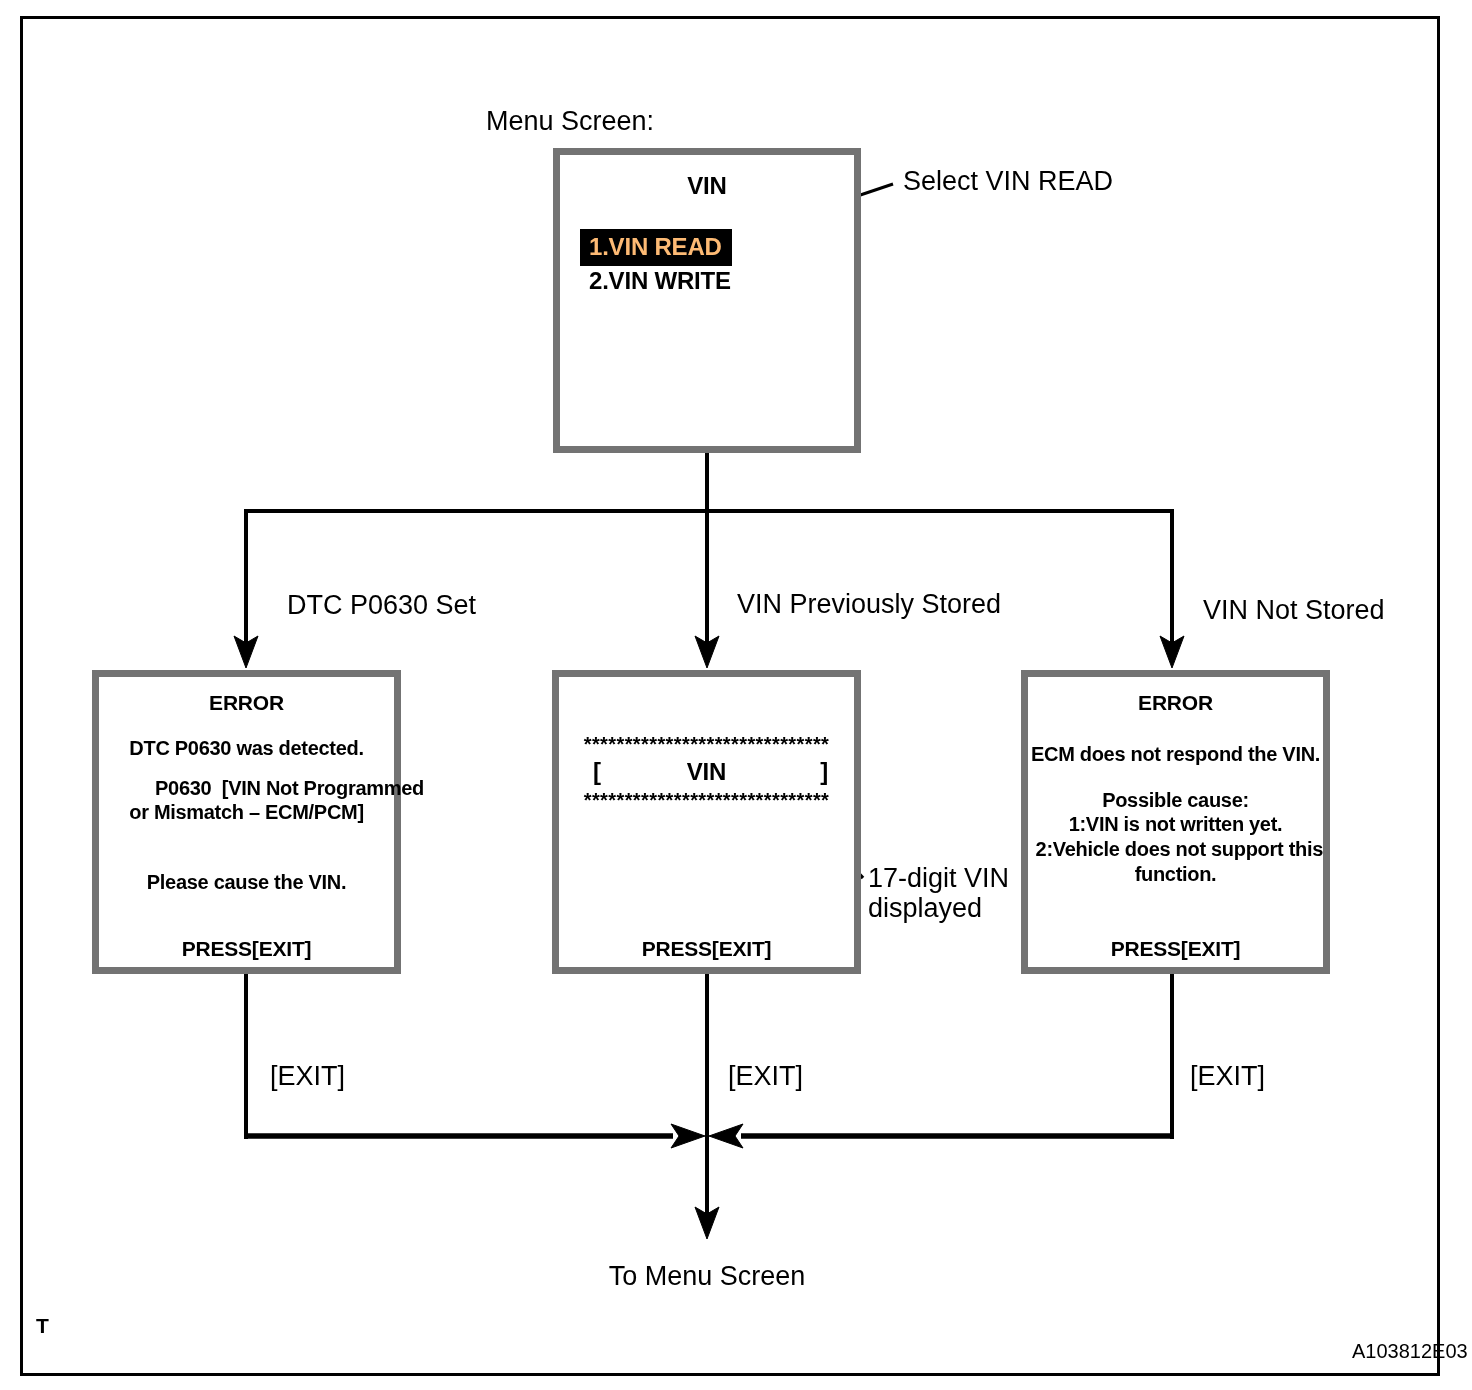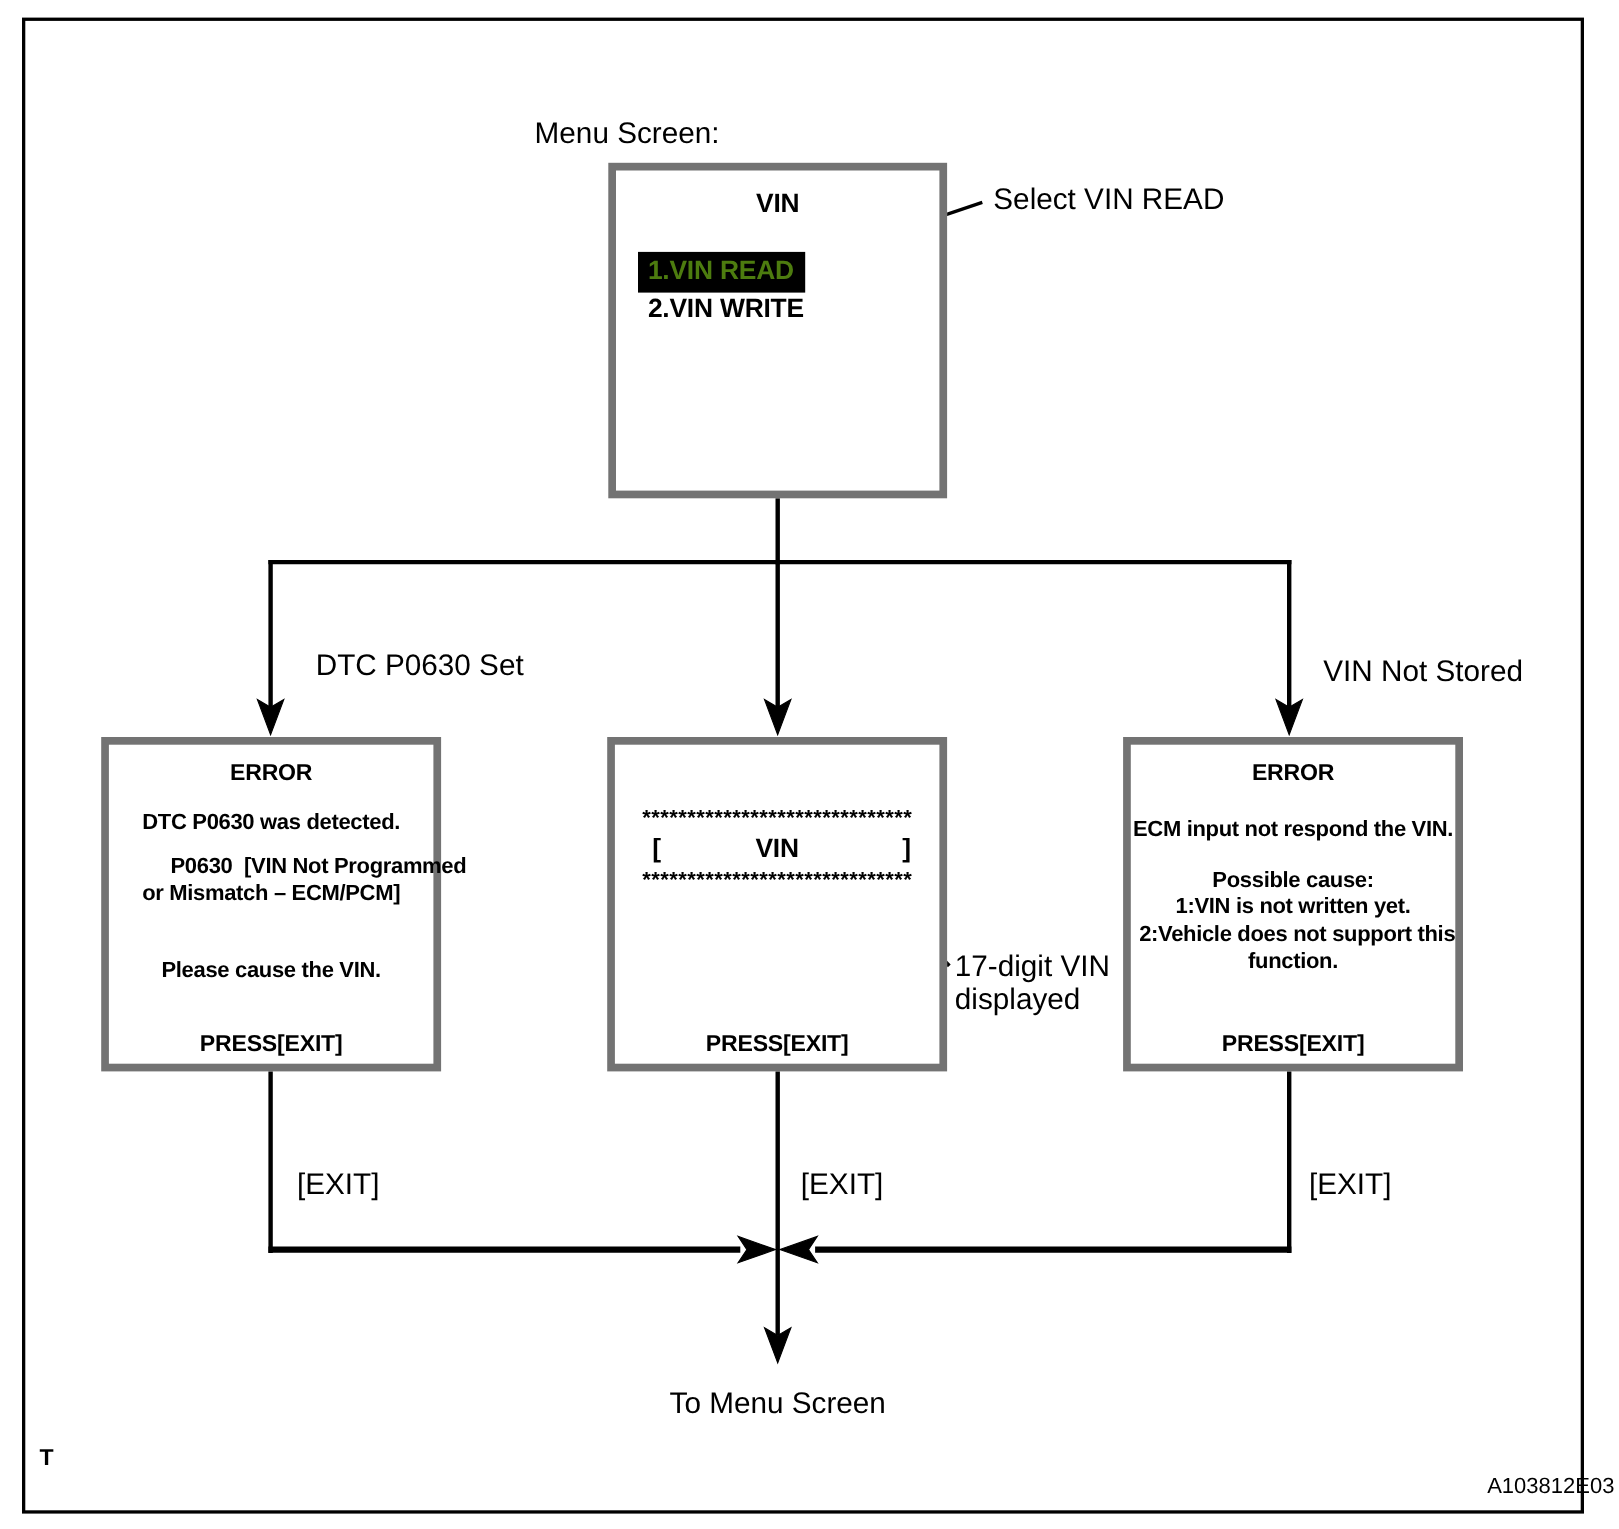--- a/index.html
+++ b/index.html
@@ -24,21 +24,21 @@
   #box-mid{left:552px;top:670px;width:309px;height:304px;}
   #box-right{left:1021px;top:670px;width:309px;height:304px;}
   .row{position:absolute;left:0;width:100%;text-align:center;}
   .bold20{font-weight:bold;font-size:20px;letter-spacing:-0.3px;line-height:1.1;}
   .bold21{font-weight:bold;font-size:21px;letter-spacing:-0.2px;line-height:1.1;}
   .bold24{font-weight:bold;font-size:24px;letter-spacing:-0.2px;line-height:1.1;}
   .anno{font-size:27px;line-height:1.15;white-space:nowrap;}
   .pre{white-space:pre;margin-left:43px;}
   #menu-highlight{
     position:absolute;left:20px;top:74px;
-    background:#000;color:#4d7c0f;
+    background:#000;color:#fdba74;
     padding:4px 10px 5px 9px;
     font-weight:bold;font-size:24px;letter-spacing:-0.2px;
     white-space:nowrap;
   }
   #menu-item-write{position:absolute;left:29px;top:113px;white-space:nowrap;}
   .stars{font-weight:bold;font-size:20px;letter-spacing:0.4px;white-space:nowrap;}
   #flow-svg{left:0;top:0;}
   #footer-id{font-size:20px;}
   #page-marker{font-weight:bold;font-size:21px;}
 </style>
@@ -86,20 +86,21 @@
     <div class="row bold24" style="top:18px;">VIN</div>
     <div id="menu-highlight">
       <span>1.VIN READ</span>
     </div>
     <div id="menu-item-write" class="bold24">
       <span>2.VIN WRITE</span>
     </div>
   </div>
 
   <div class="abs anno" style="left:287px;top:590px;">DTC P0630 Set</div>
+  <div class="abs anno" style="left:737px;top:589px;">VIN Previously Stored</div>
   <div class="abs anno" style="left:1203px;top:595px;">VIN Not Stored</div>
 
   <div id="box-left" class="abs screen-box">
     <div class="row bold21" style="top:14px;">ERROR</div>
     <div class="row bold20" style="top:60px;">DTC P0630 was detected.</div>
     <div class="row bold20 pre" style="top:100px;">P0630  [VIN Not Programmed</div>
     <div class="row bold20" style="top:124px;">or Mismatch – ECM/PCM]</div>
     <div class="row bold20" style="top:194px;">Please cause the VIN.</div>
     <div class="row bold21" style="top:260px;">PRESS[EXIT]</div>
   </div>
@@ -108,21 +109,21 @@
     <div class="row stars" style="top:56px;">******************************</div>
     <div class="abs bold24" style="left:34px;top:82px;">[</div>
     <div class="row bold24" style="top:82px;">VIN</div>
     <div class="abs bold24" style="right:26px;top:82px;">]</div>
     <div class="row stars" style="top:112px;">******************************</div>
     <div class="row bold21" style="top:260px;">PRESS[EXIT]</div>
   </div>
 
   <div id="box-right" class="abs screen-box">
     <div class="row bold21" style="top:14px;">ERROR</div>
-    <div class="row bold20" style="top:66px;">ECM input not respond the VIN.</div>
+    <div class="row bold20" style="top:66px;">ECM does not respond the VIN.</div>
     <div class="row bold20" style="top:112px;">Possible cause:</div>
     <div class="row bold20" style="top:136px;">1:VIN is not written yet.</div>
     <div class="row bold20" style="top:161px;text-align:right;">2:Vehicle does not support this</div>
     <div class="row bold20" style="top:186px;">function.</div>
     <div class="row bold21" style="top:260px;">PRESS[EXIT]</div>
   </div>
 
   <div class="abs anno" style="left:868px;top:863px;">17-digit VIN</div>
   <div class="abs anno" style="left:868px;top:893px;">displayed</div>
 

